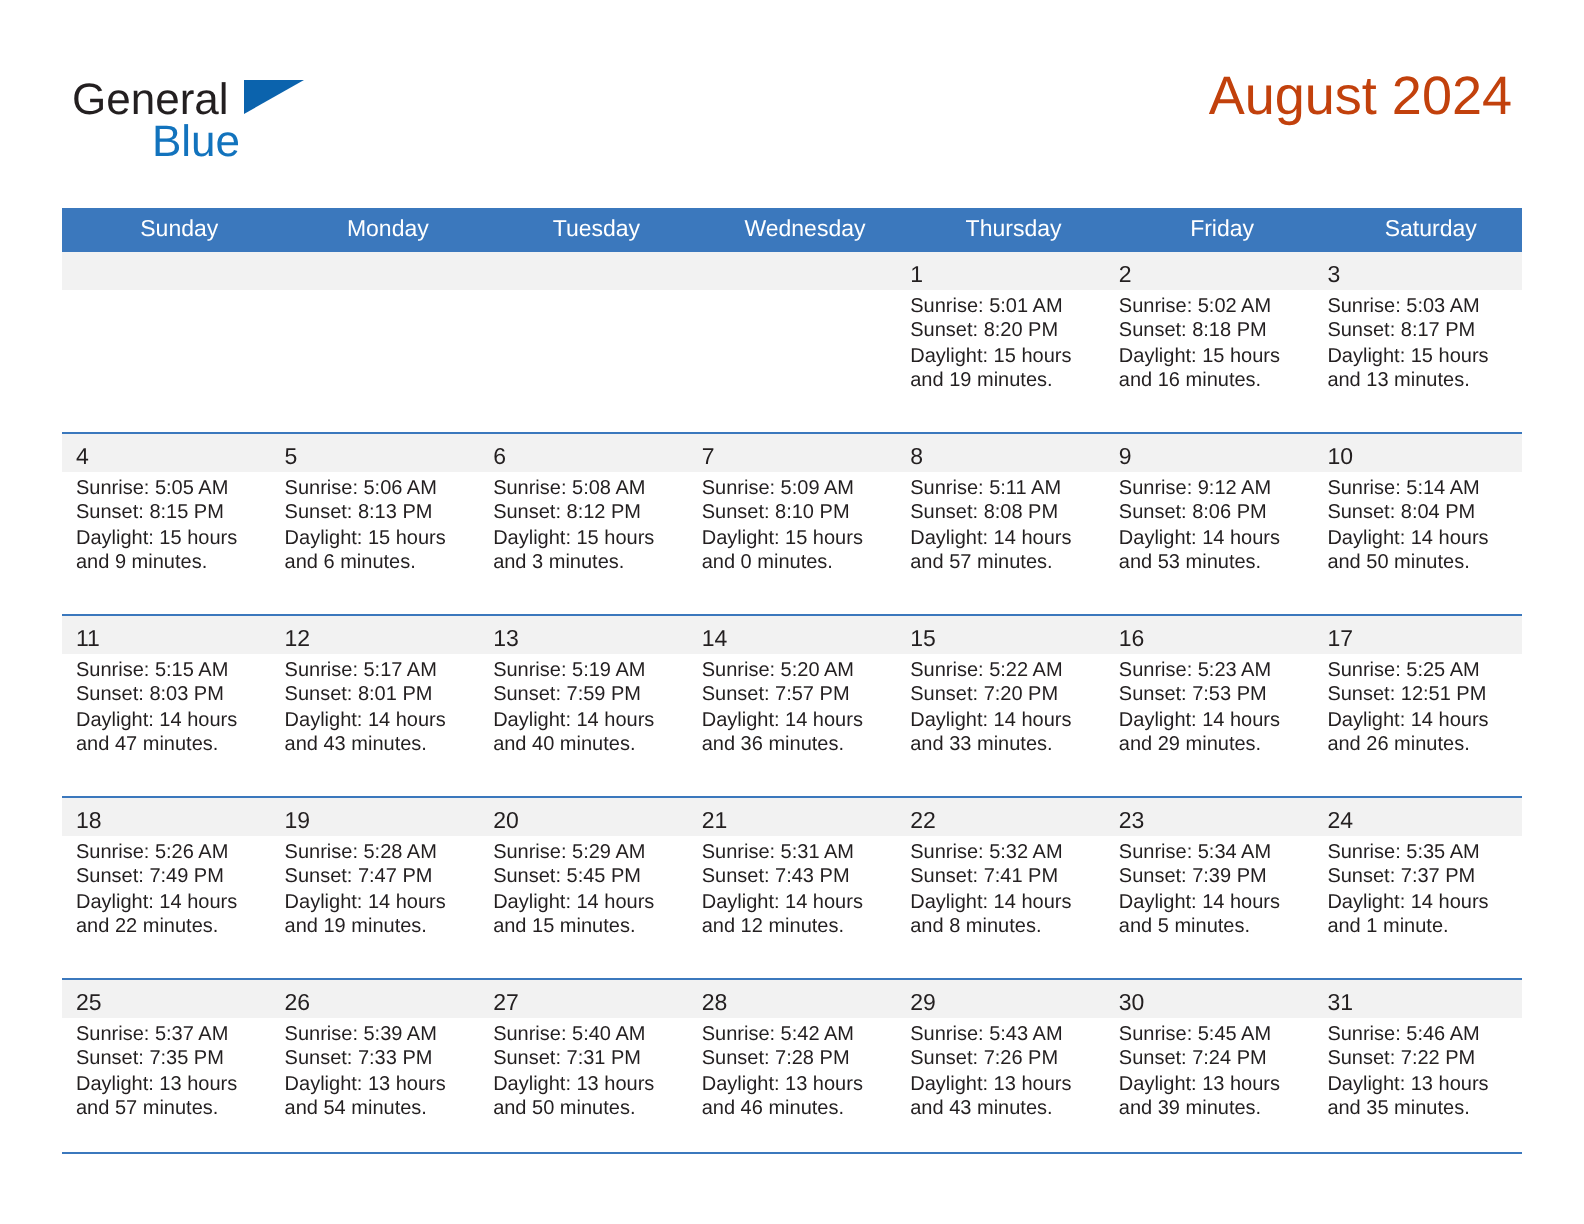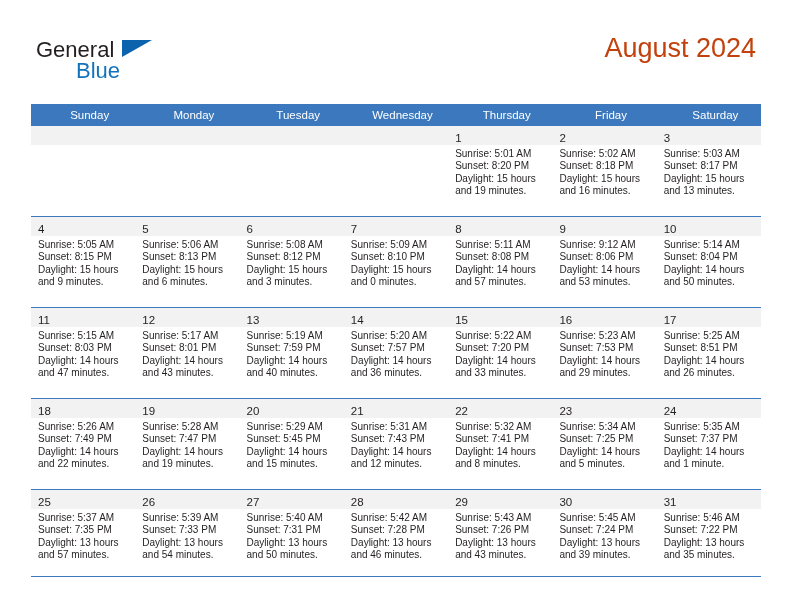--- a/index.html
+++ b/index.html
@@ -400,21 +400,21 @@
               <div>Daylight: 14 hours</div>
               <div>and 29 minutes.</div>
             </div>
           </div>
         </td>
         <td>
           <div class="cell">
             <div class="daynum-bar"><span class="daynum">17</span></div>
             <div class="info">
               <div>Sunrise: 5:25 AM</div>
-              <div>Sunset: 8:51 PM</div>
+              <div>Sunset: 12:51 PM</div>
               <div>Daylight: 14 hours</div>
               <div>and 26 minutes.</div>
             </div>
           </div>
         </td>
       </tr>
 
       <tr>
         <td>
           <div class="cell">
@@ -469,21 +469,21 @@
               <div>Daylight: 14 hours</div>
               <div>and 8 minutes.</div>
             </div>
           </div>
         </td>
         <td>
           <div class="cell">
             <div class="daynum-bar"><span class="daynum">23</span></div>
             <div class="info">
               <div>Sunrise: 5:34 AM</div>
-              <div>Sunset: 7:25 PM</div>
+              <div>Sunset: 7:39 PM</div>
               <div>Daylight: 14 hours</div>
               <div>and 5 minutes.</div>
             </div>
           </div>
         </td>
         <td>
           <div class="cell">
             <div class="daynum-bar"><span class="daynum">24</span></div>
             <div class="info">
               <div>Sunrise: 5:35 AM</div>

